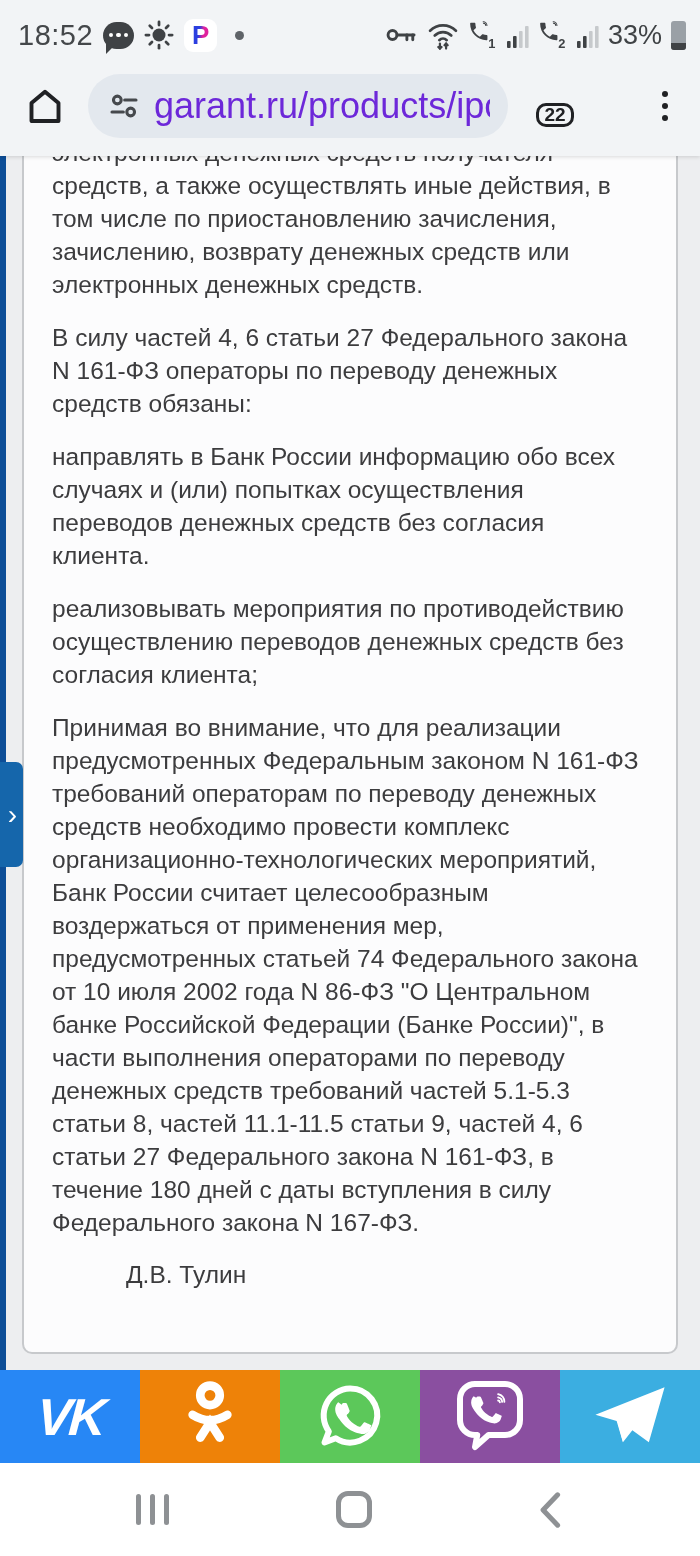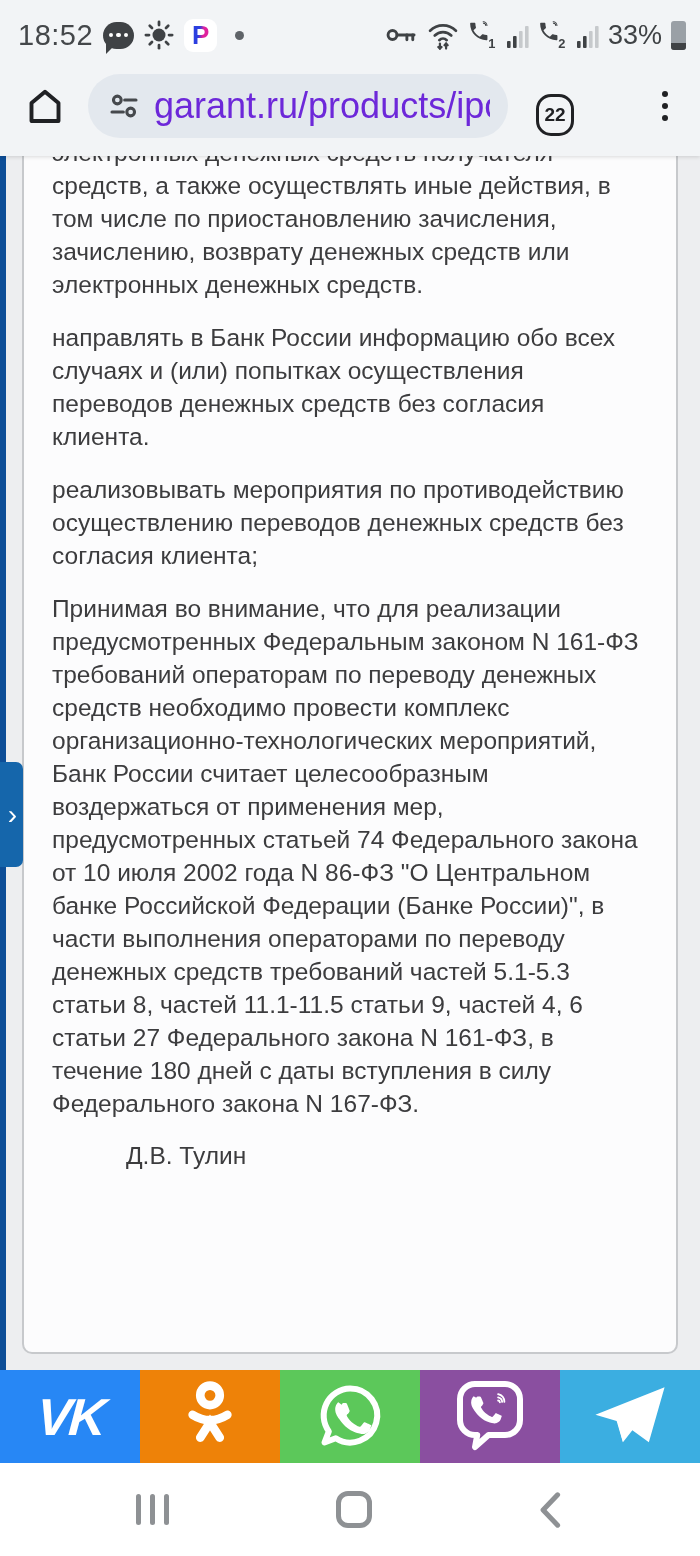--- a/index.html
+++ b/index.html
@@ -21,21 +21,21 @@
   .bubble i { width:4.5px; height:4.5px; background:#fff; border-radius:50%; }
   .applogo { width:33px; height:33px; background:#fff; border-radius:9px; display:flex; align-items:center; justify-content:center; }
   .applogo span { font-size:26px; font-weight:700; background:linear-gradient(100deg,#2b3fe0 40%,#e0219c 60%); -webkit-background-clip:text; background-clip:text; color:transparent; }
   .notifdot { width:9px; height:9px; background:#5f6368; border-radius:50%; margin-left:8px; }
   .battery { position:relative; width:15px; height:29px; border-radius:3px; background:#9aa0a6; overflow:hidden; }
   .battery i { position:absolute; left:0; right:0; bottom:0; height:24%; background:#3f4245; }
 
   .addressbar { position:absolute; top:64px; left:0; right:0; height:92px; display:flex; align-items:center; padding:0 22px 8px 24px; }
   .urlpill { display:flex; align-items:center; width:420px; height:64px; margin-left:22px; background:#e3e8ee; border-radius:32px; padding:0 18px 0 20px; overflow:hidden; }
   .urltext { font-size:36px; color:#6d28d9; white-space:nowrap; overflow:hidden; }
-  .tabbox { margin-left:28px; width:38px; height:42px; border:3px solid #202124; border-radius:15px; display:flex; align-items:center; justify-content:center;margin-top:18px; }
+  .tabbox { margin-left:28px; width:38px; height:24px; border:3px solid #202124; border-radius:10px; display:flex; align-items:center; justify-content:center;margin-top:18px; }
   .tabbox span { font-size:19px; font-weight:600; color:#202124; }
   .kebab { margin-left:auto; display:flex; flex-direction:column; gap:6px; padding:6px 10px; }
   .kebab i { width:6px; height:6px; background:#202124; border-radius:50%; }
 
   
   .content { position:absolute; top:156px; left:0; width:700px; height:1214px; background:#edeef0; overflow:hidden; }
   .bluestripe { position:absolute; left:0; top:0; bottom:0; width:6px; background:#0d4e97; }
   .sidetab { position:absolute; left:0; top:606px; width:23px; height:105px; background:#1566ab; border-radius:0 7px 7px 0; display:flex; align-items:center; justify-content:center; cursor:pointer; }
   .sidetab span { color:#fff; font-size:28px; line-height:1; transform:translateX(1px); }
   .card { position:absolute; left:22px; right:22px; top:-42px; height:1240px; background:#fcfcfd; border:2px solid #c7c9cc; border-radius:10px; padding:20px 28px 6px 28px; overflow:hidden; }
@@ -179,20 +179,21 @@
           <i></i>
           <i></i>
           <i></i>
         </span>
     </div>
   </div>
 
   <div class="content">
     <div class="card">
       <p>электронных денежных средств получателя средств, а также осуществлять иные действия, в том числе по приостановлению зачисления, зачислению, возврату денежных средств или электронных денежных средств.</p>
+      <p>В силу частей 4, 6 статьи 27 Федерального закона N 161-ФЗ операторы по переводу денежных средств обязаны:</p>
       <p>направлять в Банк России информацию обо всех случаях и (или) попытках осуществления переводов денежных средств без согласия клиента.</p>
       <p>реализовывать мероприятия по противодействию осуществлению переводов денежных средств без согласия клиента;</p>
       <p>Принимая во внимание, что для реализации предусмотренных Федеральным законом N 161-ФЗ требований операторам по переводу денежных средств необходимо провести комплекс организационно-технологических мероприятий, Банк России считает целесообразным воздержаться от применения мер, предусмотренных статьей 74 Федерального закона от 10 июля 2002 года N 86-ФЗ "О Центральном банке Российской Федерации (Банке России)", в части выполнения операторами по переводу денежных средств требований частей 5.1-5.3 статьи 8, частей 11.1-11.5 статьи 9, частей 4, 6 статьи 27 Федерального закона N 161-ФЗ, в течение 180 дней с даты вступления в силу Федерального закона N 167-ФЗ.</p>
       <div class="signature">Д.В. Тулин</div>
     </div>
     <div class="bluestripe"></div>
     <div class="sidetab">
         <span>›</span>
       </div>
   </div>

